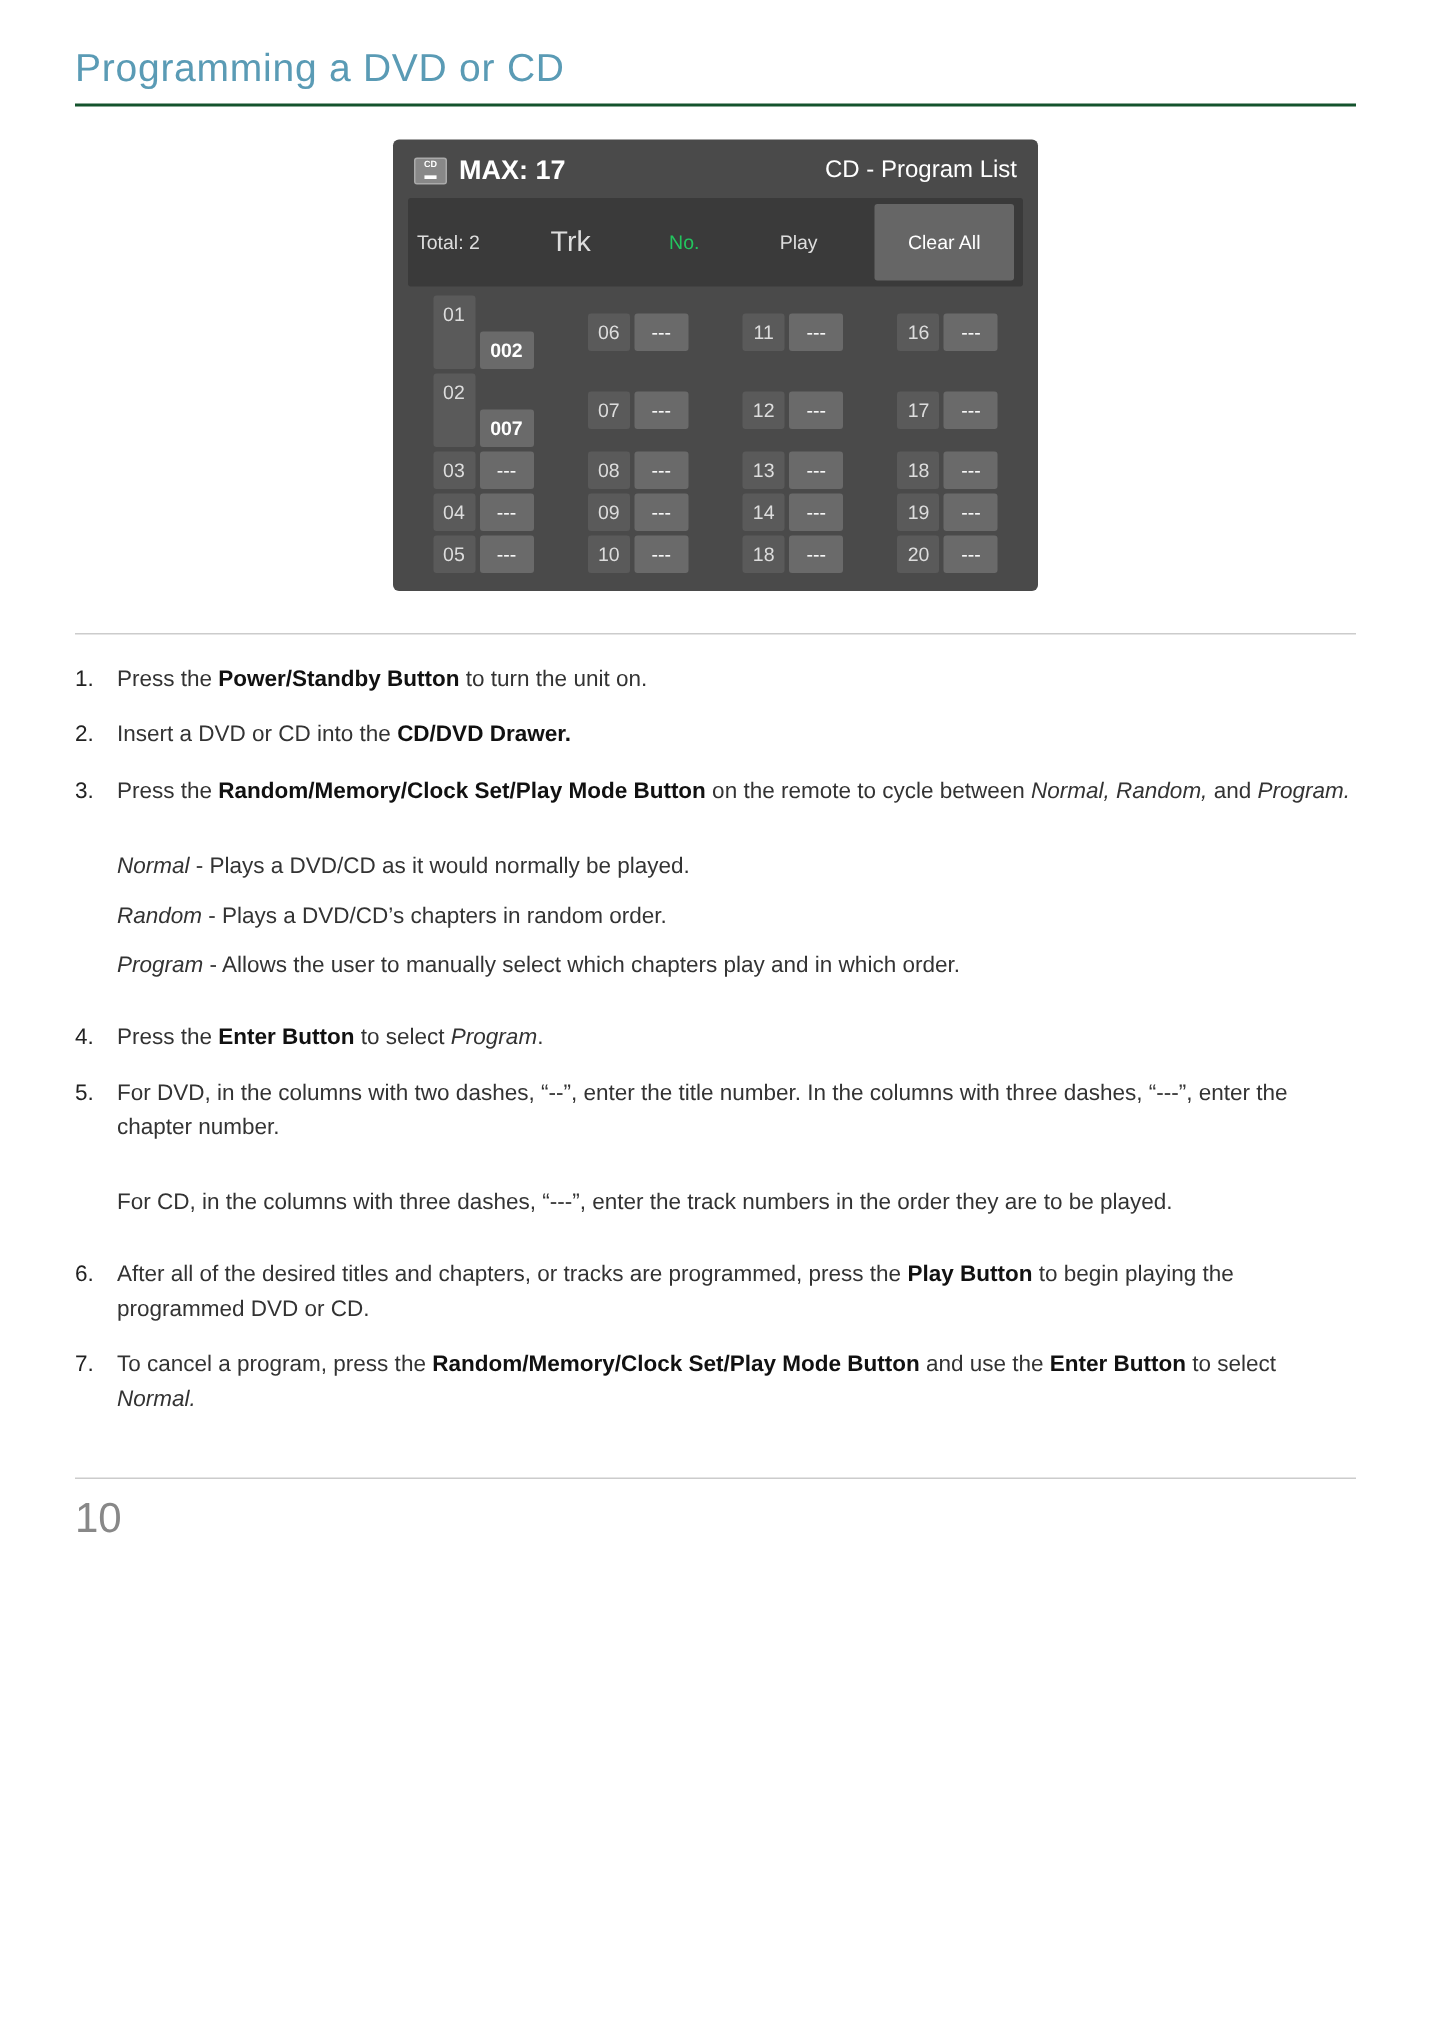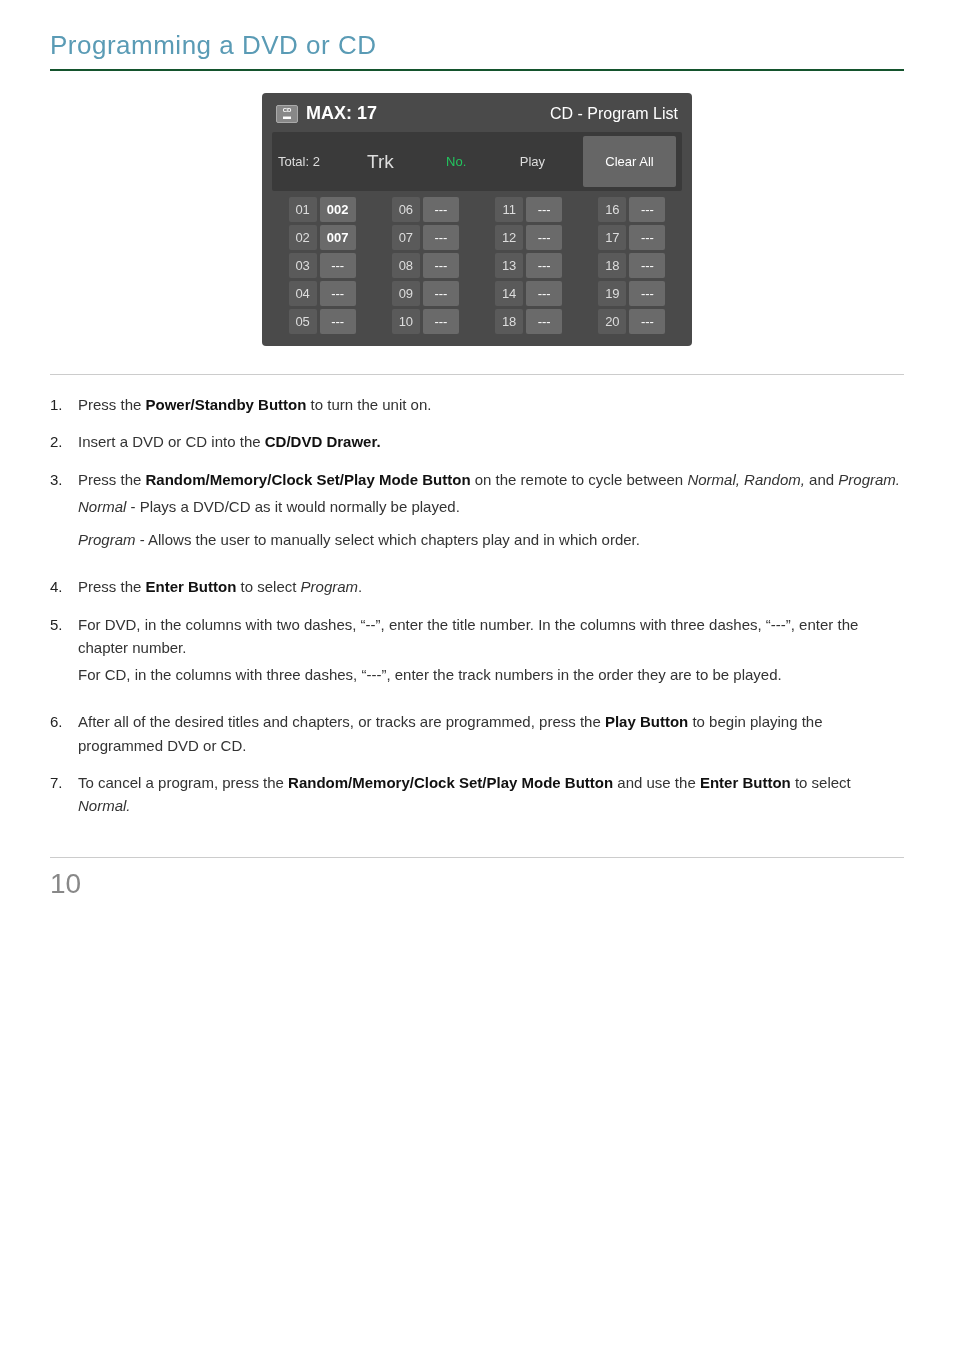--- a/index.html
+++ b/index.html
@@ -162,20 +162,21 @@
       padding: 5px 6px;
       font-size: 13px;
       color: #fff;
       min-width: 36px;
       text-align: center;
     }
 
     .cd-val.filled {
       color: #fff;
       font-weight: bold;
+      margin-top: 24px;
     }
 
     
     .instructions {
       border-top: 1px solid #ccc;
       padding-top: 18px;
     }
 
     .instr-item {
       display: flex;
@@ -199,21 +200,21 @@
     .instr-content b {
       color: #111;
       font-weight: bold;
     }
 
     .instr-content i {
       font-style: italic;
     }
 
     .instr-sub {
-      margin-top: 4px;
+      margin-top: 27px;
       margin-left: 0;
     }
 
     .instr-sub p {
       margin-bottom: 10px;
       font-size: 15px;
       line-height: 1.55;
     }
 
     .page-footer {
@@ -369,20 +370,21 @@
       Insert a DVD or CD into the <b>CD/DVD Drawer.</b>
     </div>
   </div>
 
   <div class="instr-item">
     <span class="instr-num">3.</span>
     <div class="instr-content">
       Press the <b>Random/Memory/Clock Set/Play Mode Button</b> on the remote to cycle between <i>Normal, Random,</i> and <i>Program.</i>
       <div class="instr-sub">
         <p><i>Normal</i> - Plays a DVD/CD as it would normally be played.</p>
+        <p><i>Random</i> - Plays a DVD/CD’s chapters in random order.</p>
         <p><i>Program</i> - Allows the user to manually select which chapters play and in which order.</p>
       </div>
     </div>
   </div>
 
   <div class="instr-item">
     <span class="instr-num">4.</span>
     <div class="instr-content">
       Press the <b>Enter Button</b> to select <i>Program</i>.
     </div>

